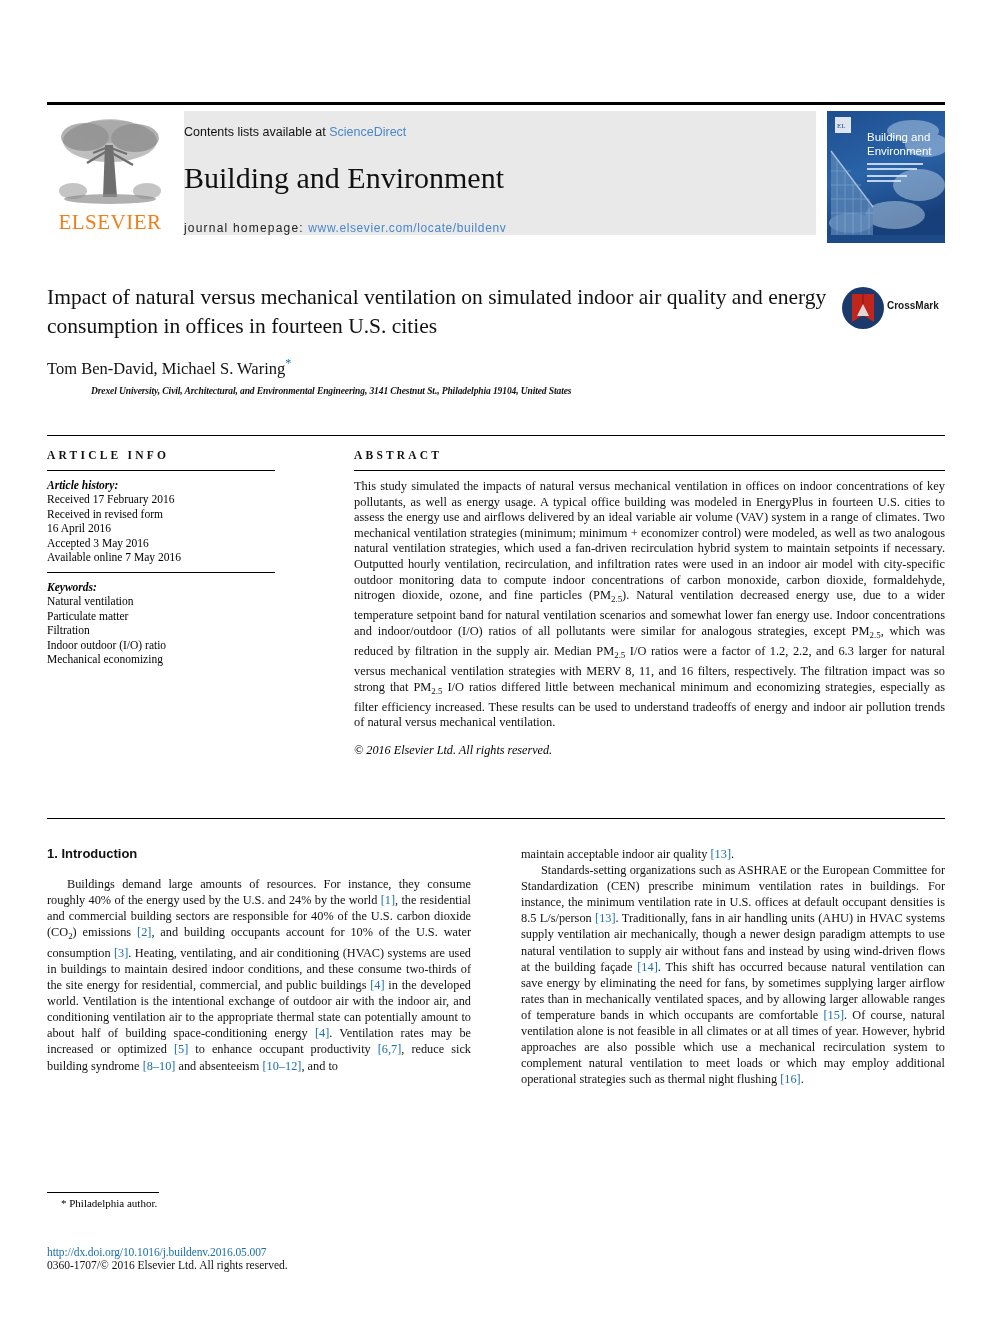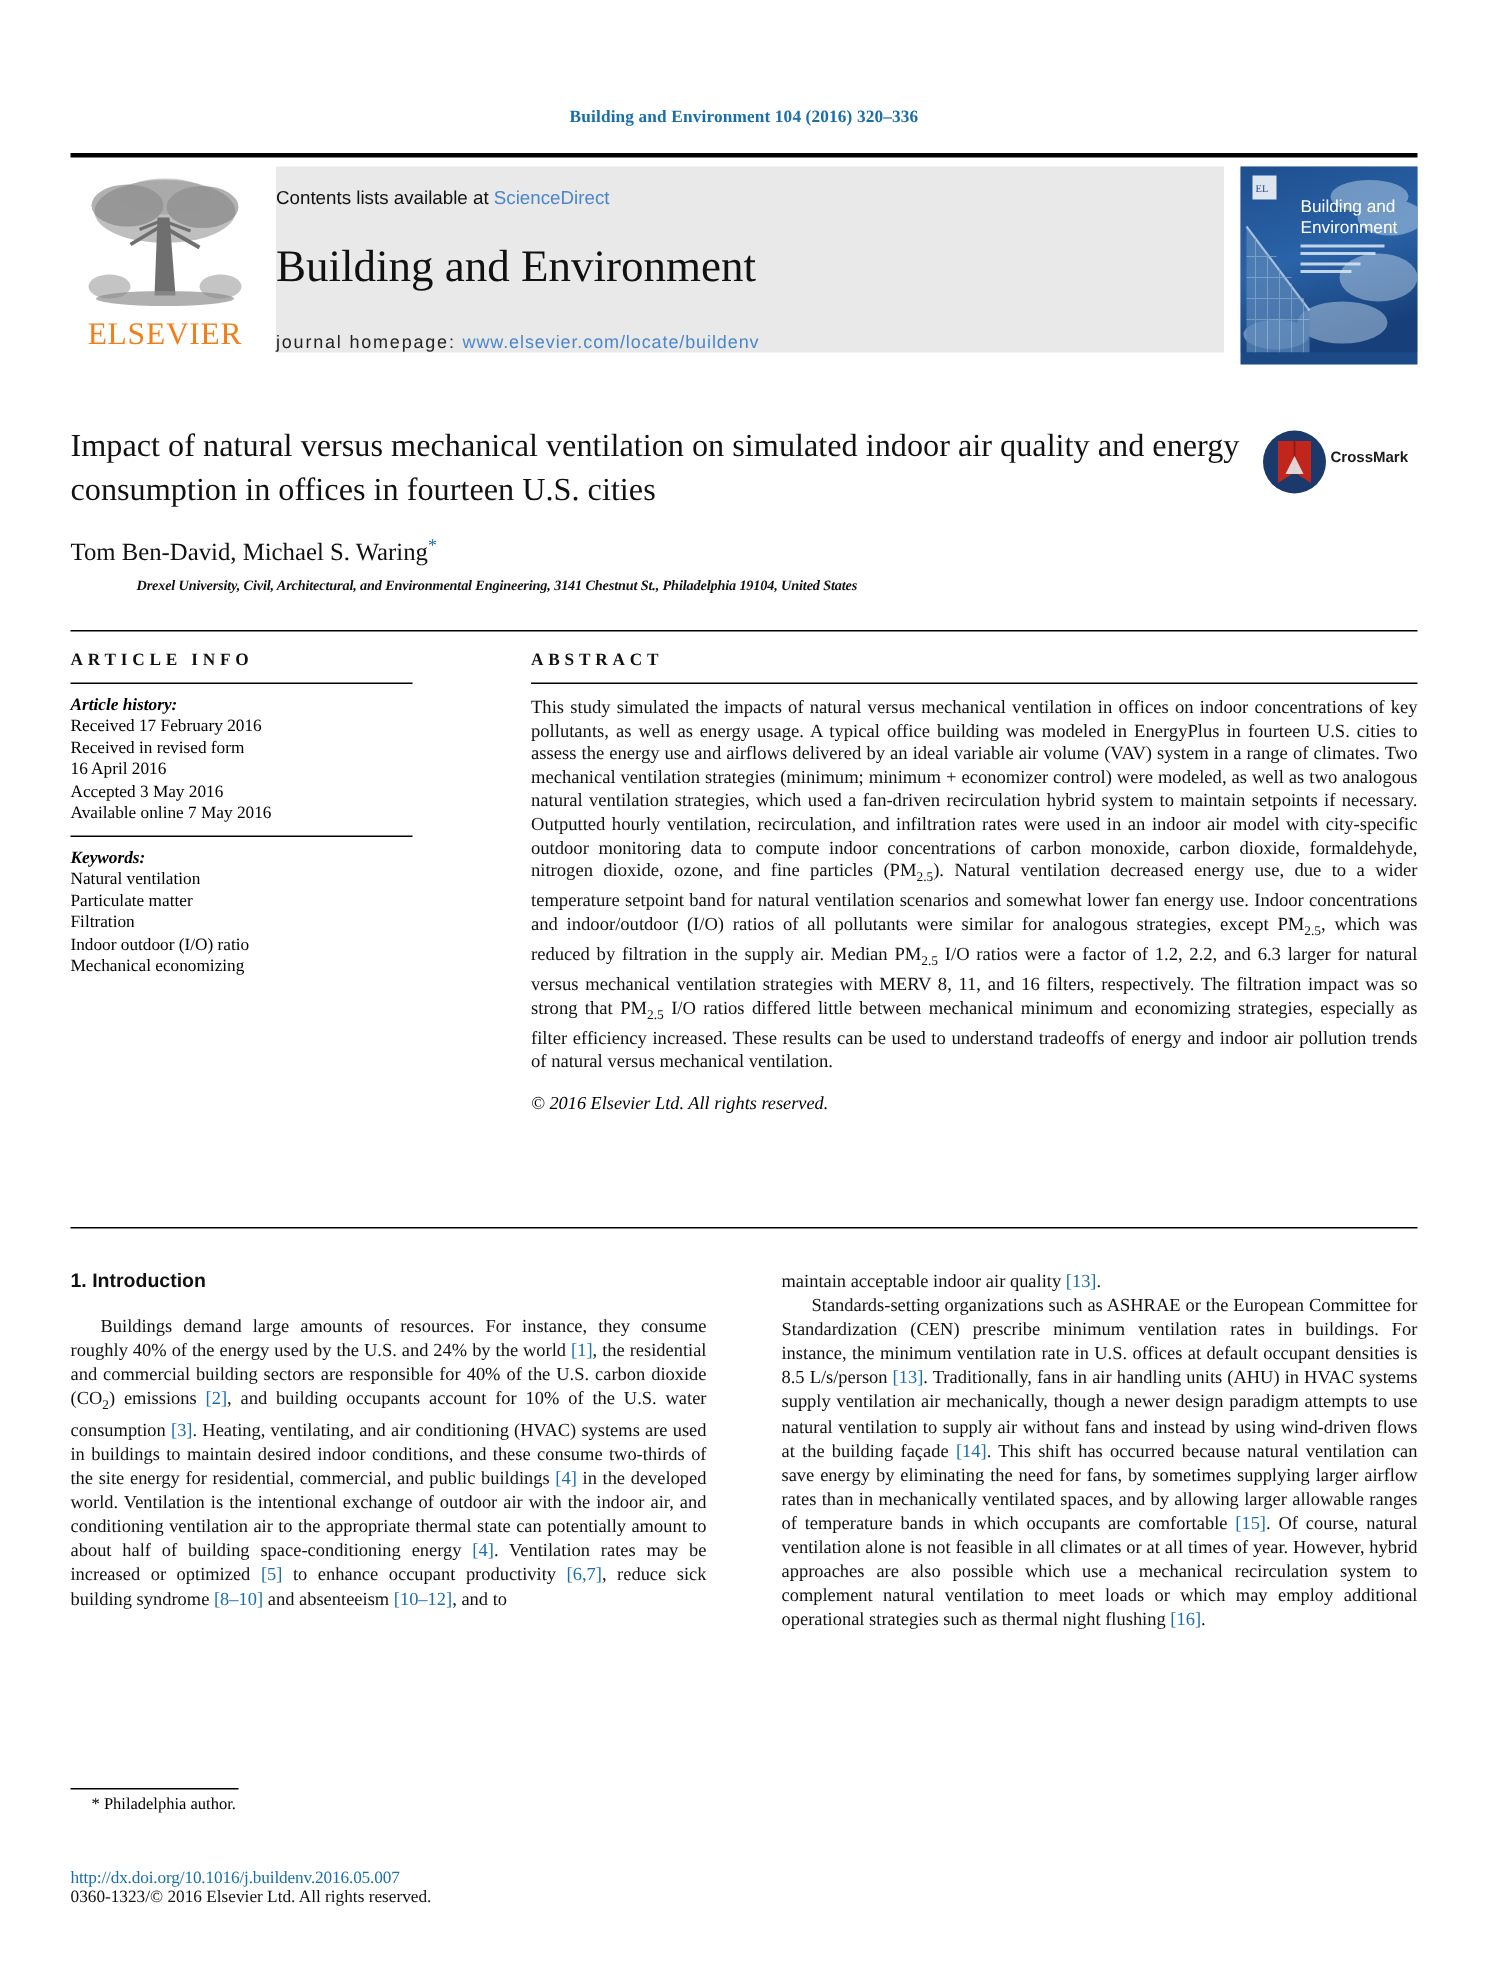--- a/index.html
+++ b/index.html
@@ -148,21 +148,21 @@
     font-weight: bold;
     font-size: 9.5px;
     color: #111;
     letter-spacing: -0.1px;
     margin-left: 44px;
   }
 
   
   .info-abstract {
     position: absolute;
-    left: 47px; top: 420px;
+    left: 47px; top: 435px;
     width: 898px;
     border-top: 1px solid #000;
     padding-top: 13px;
   }
   .col-info {
     position: absolute;
     left: 0px; top: 13px;
     width: 228px;
   }
   .col-abstract {
@@ -279,21 +279,20 @@
     color: #111;
     margin-top: 1px;
   }
   sub { font-size: 0.72em; }
 </style>
 </head>
 <body>
 
 <div class="page">
 
-  <div class="running-head">Building and Environment 104 (2016) 320–336</div>
 
   <div class="masthead">
 
     <div class="elsevier-logo">
       <svg class="tree-svg" width="126" height="104" viewBox="0 0 126 104">
         <g fill="#6b6b6b">
           <ellipse cx="63" cy="30" rx="47" ry="21" fill="#8a8a8a" opacity="0.55"></ellipse>
           <ellipse cx="38" cy="26" rx="24" ry="14" fill="#7d7d7d" opacity="0.6"></ellipse>
           <ellipse cx="88" cy="27" rx="24" ry="14" fill="#7d7d7d" opacity="0.6"></ellipse>
           <ellipse cx="63" cy="20" rx="30" ry="12" fill="#959595" opacity="0.5"></ellipse>
@@ -428,16 +427,16 @@
     </div>
   </div>
 
   <div class="footnote-area">
     <div class="fn-rule"></div>
     <div class="fn-text"><span>*</span> <span>Philadelphia author.</span></div>
   </div>
 
   <div class="footer-block">
     <div class="doi-line">http://dx.doi.org/10.1016/j.buildenv.2016.05.007</div>
-    <div class="issn-line">0360-1323/© 2016 Elsevier Ltd. All rights reserved.</div>
+    <div class="issn-line">0360-1707/© 2016 Elsevier Ltd. All rights reserved.</div>
   </div>
 
 </div>
 
 </body></html>

